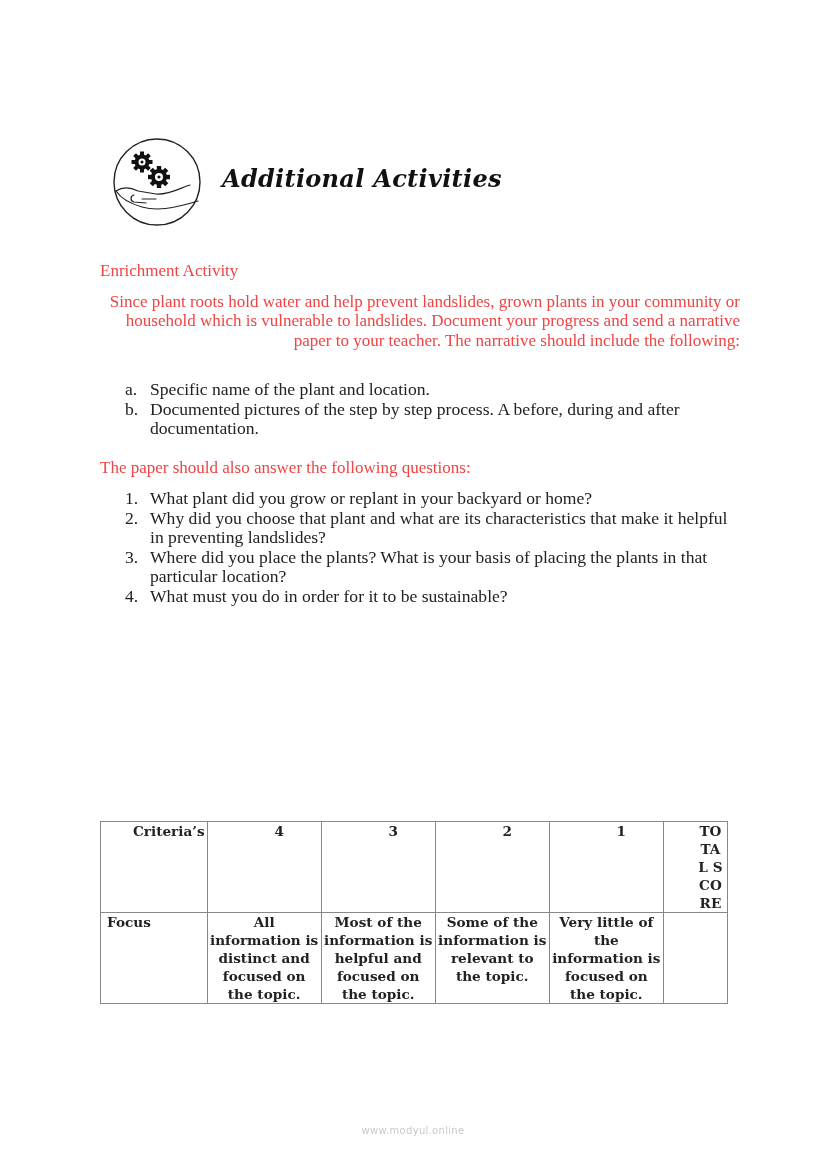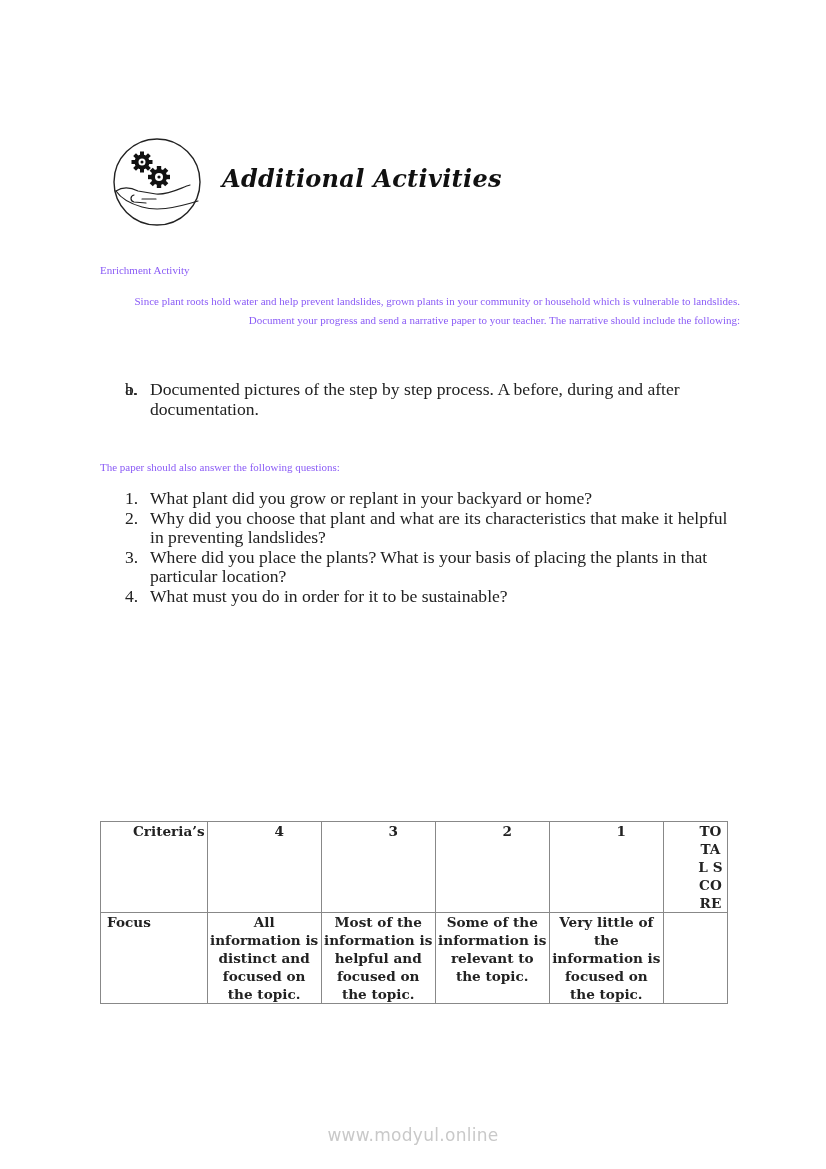--- a/index.html
+++ b/index.html
@@ -2,38 +2,38 @@
 <html><head>
 <meta charset="utf-8">
 <style>
   html, body { margin:0; padding:0; background:#ffffff; }
   body { width:826px; height:1169px; position:relative; overflow:hidden;
          font-family:"DejaVu Serif", "Liberation Serif", serif; color:#1a1a1a; }
   .abs { position:absolute; }
   .header-icon { left:112px; top:137px; width:90px; height:90px; }
   .title { left:222px; top:164px; font-family:"DejaVu Serif", serif; font-weight:bold; font-style:italic;
            font-size:24px; letter-spacing:0.3px; color:#111; white-space:nowrap; }
-  .body-text { font-family:"Liberation Serif", "DejaVu Serif", serif; font-size:11px; line-height:19.3px; color:#8b5cf6; }
+  .body-text { font-family:"Liberation Serif", "DejaVu Serif", serif; font-size:17px; line-height:19.3px; color:#ef4444; }
   .section-label { left:100px; top:261px; }
   .intro { left:100px; top:292px; width:640px;text-align:right; }
   .list { font-family:"Liberation Serif", serif; font-size:17.6px; line-height:19.6px; color:#222; margin:0; padding:0; list-style:none; }
   .list li { position:relative; padding-left:50px; }
   .list li .marker { position:absolute; left:25px; }
   .list-a { left:100px; top:380px; width:640px; }
   .questions-intro { left:100px; top:458px; }
   .list-1 { left:100px; top:489px; width:640px; }
   table.rubric { position:absolute; left:100px; top:821px; width:628px; border-collapse:collapse;
                  font-family:"DejaVu Serif", serif; font-size:13.6px; line-height:18px; color:#222; }
   table.rubric td, table.rubric th { border:1.3px solid #888; vertical-align:top; padding:0 2px; }
   table.rubric th { font-weight:bold; text-align:center; height:72px;padding-left:32px; }
   table.rubric th.first { text-align:center; }
   table.rubric td.crit { font-weight:bold; text-align:left; padding-left:6px; }
   table.rubric td.cell { text-align:center;font-weight:bold; }
   .footer { left:0; width:826px; top:1125px; text-align:center; font-family:"DejaVu Sans", sans-serif;
-            font-size:17px; color:#c9c9c9; letter-spacing:0.3px; }
+            font-size:10px; color:#c9c9c9; letter-spacing:0.3px; }
 </style>
 </head>
 <body>
 
 <div class="abs header-icon">
   <svg width="90" height="90" viewBox="0 0 90 90">
     <circle cx="45" cy="45" r="43" fill="none" stroke="#222" stroke-width="1.4"></circle>
     <g fill="#111">
 
       <g transform="translate(30,25)">
@@ -72,20 +72,21 @@
 
 <div class="abs title">Additional Activities</div>
 
 <div class="abs body-text section-label">Enrichment Activity</div>
 
 <div class="abs body-text intro">Since plant roots hold water and help prevent landslides, grown plants in your community or household which is vulnerable to landslides. Document your progress and send a narrative paper to your teacher. The narrative should include the following:</div>
 
 <ul class="abs list list-a">
   <li>
     <span class="marker">a.</span>
+    <span>Specific name of the plant and location.</span>
   </li>
   <li>
     <span class="marker">b.</span>
     <span>Documented pictures of the step by step process. A before, during and after documentation.</span>
   </li>
 </ul>
 
 <div class="abs body-text questions-intro">The paper should also answer the following questions:</div>
 
 <ol class="abs list list-1">

